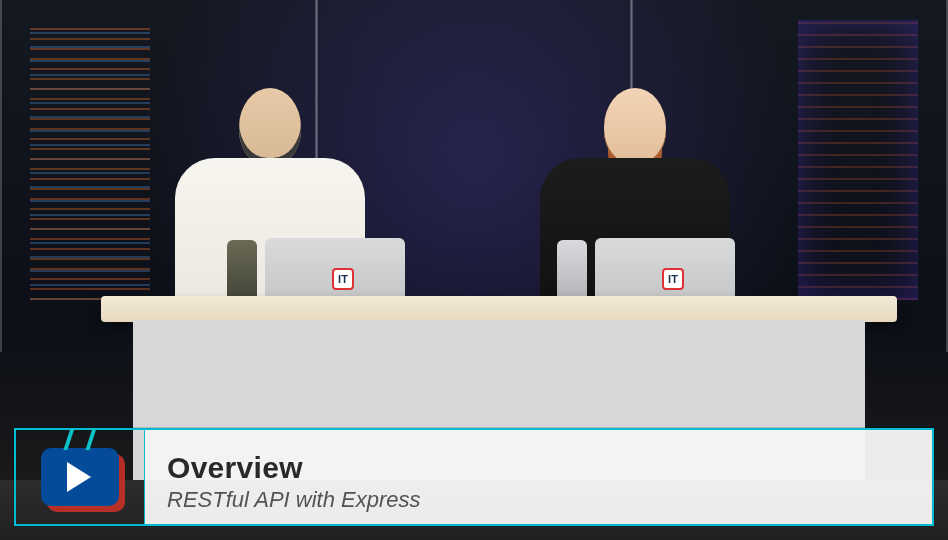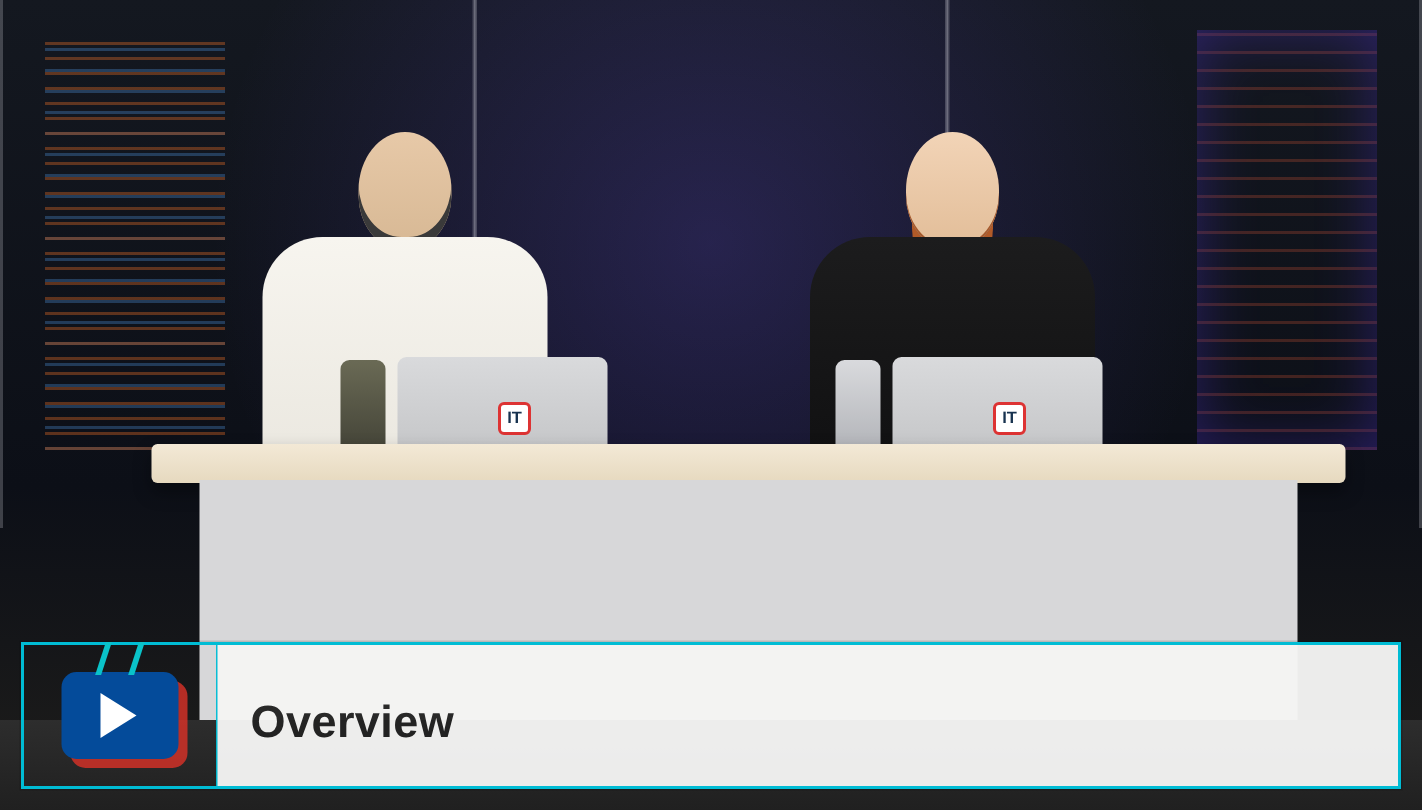--- a/index.html
+++ b/index.html
@@ -140,15 +140,16 @@
   <div class="floor"></div>
 
   <div class="lower-third">
     <div class="lt-icon-wrap">
       <div class="tv-icon">
         <div class="play"></div>
       </div>
     </div>
     <div class="lt-bar">
       <div class="lt-title">Overview</div>
+      <div class="lt-sub">RESTful API with Express</div>
     </div>
   </div>
 </div>
 
 </body></html>

